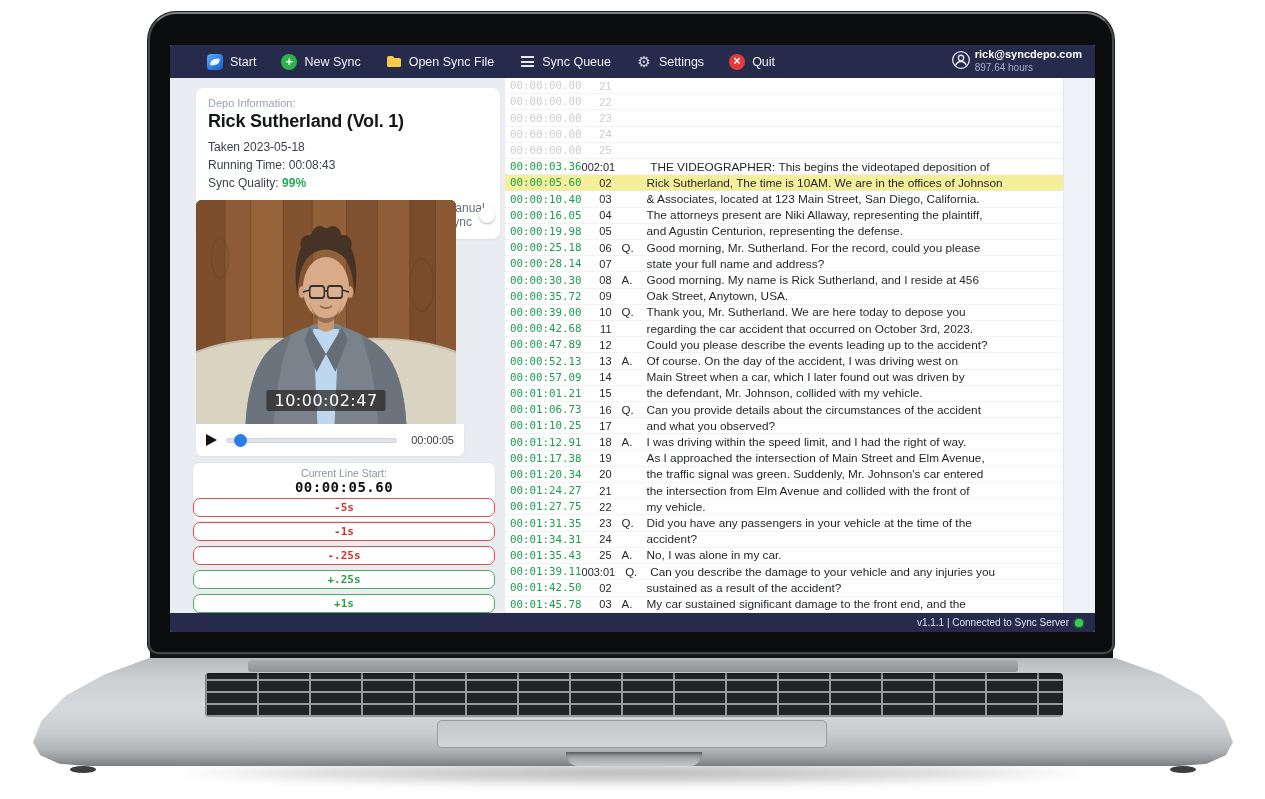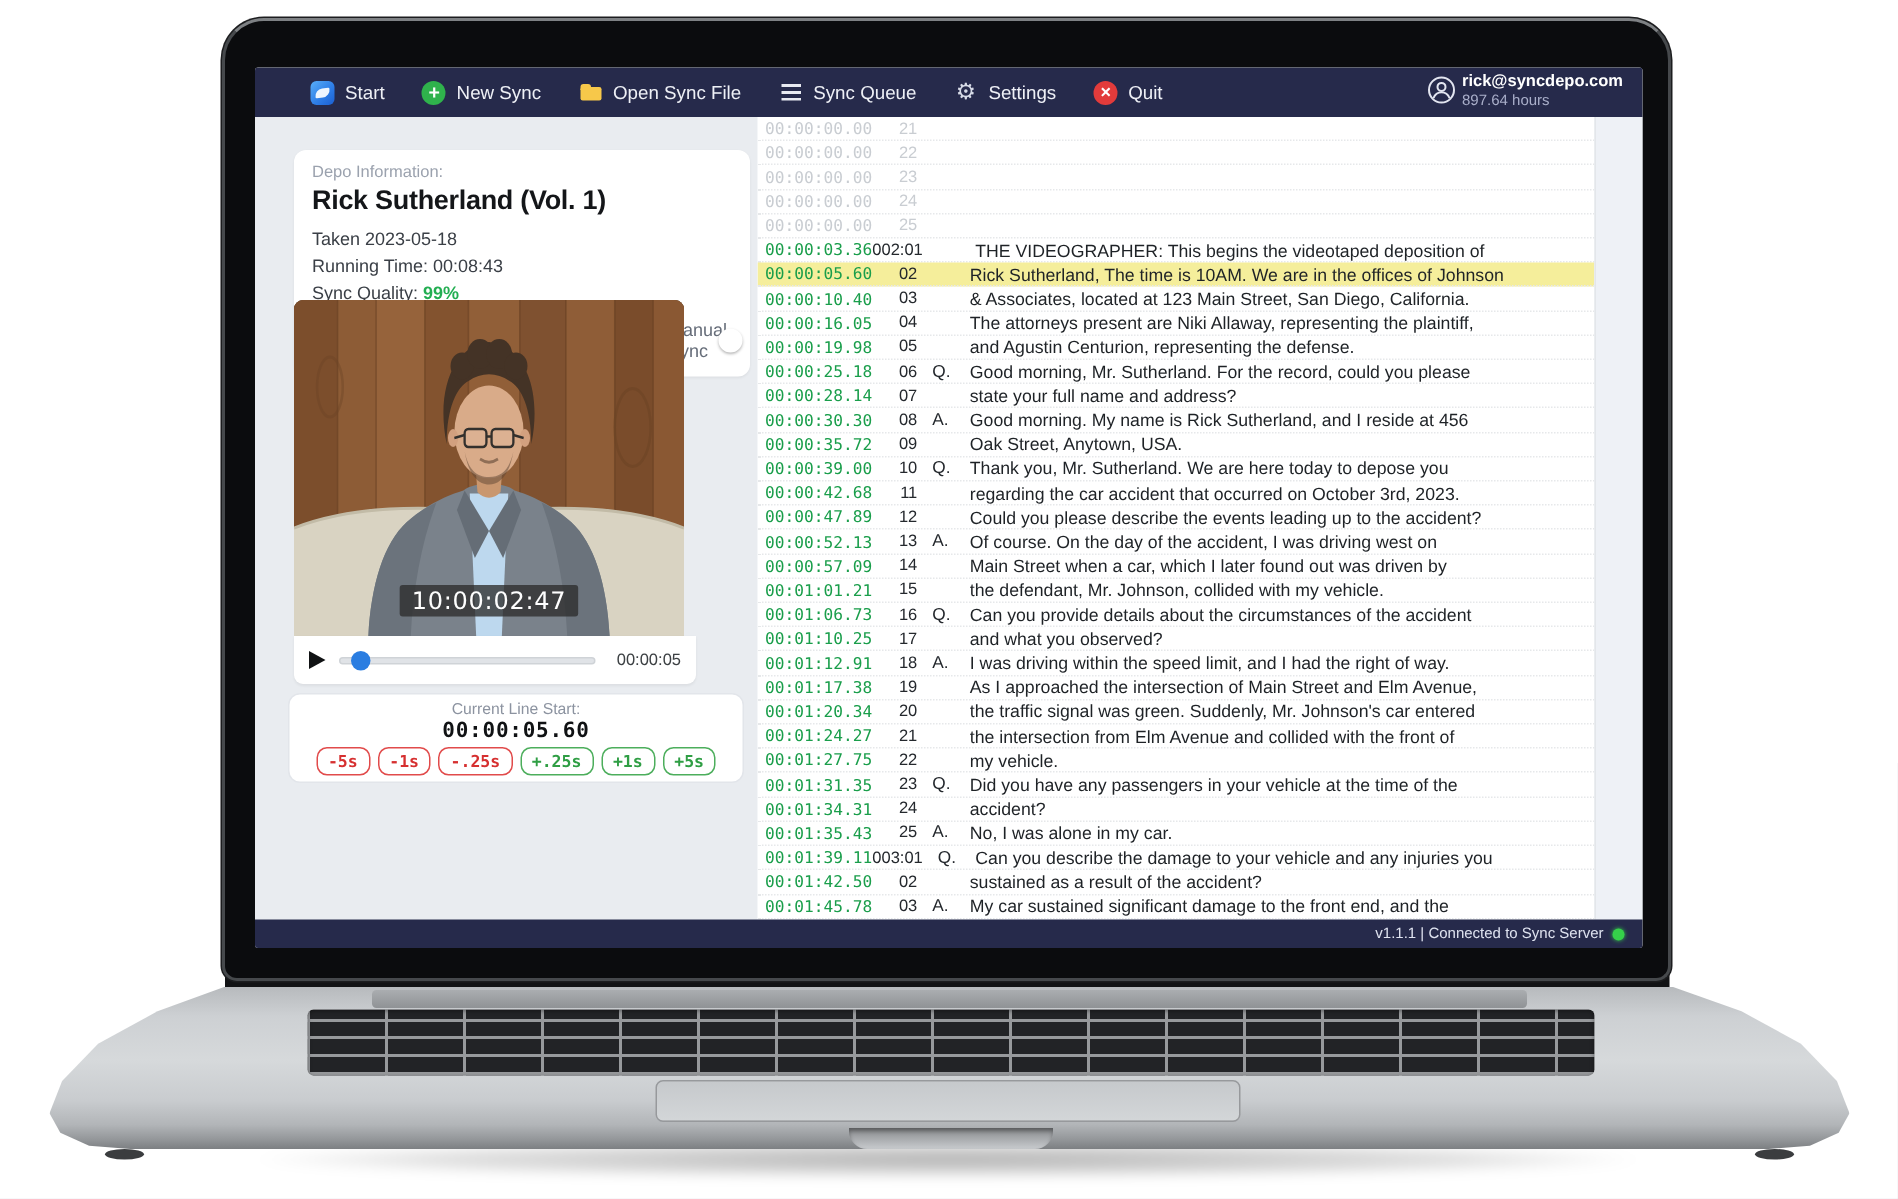--- a/index.html
+++ b/index.html
@@ -43,30 +43,30 @@
     background:rgba(255,255,255,.92); border-radius:6px 1px 6px 1px; transform:rotate(-8deg); }
   .icon-new-sync { border-radius:50%; background:#2fb24c; }
   .icon-new-sync::after { content:"+"; color:#fff; font-weight:700; font-size:13px; line-height:1; margin-top:-1px; }
   .icon-folder::after { content:""; position:absolute; left:1px; top:4px; width:14px; height:9px; background:#f7c84a; border-radius:1.5px; }
   .icon-folder::before { content:""; position:absolute; left:1px; top:2px; width:7px; height:4px; background:#f7c84a; border-radius:2px 2px 0 0; }
   .icon-queue::after { content:""; width:13px; height:11px;
     background:repeating-linear-gradient(0deg,#e8eaf2 0 2px,transparent 2px 4.5px); }
   .icon-settings::after { content:"⚙"; font-size:15px; color:#d6dae6; line-height:1; }
   .icon-quit { border-radius:50%; background:#e23b3b; }
   .icon-quit::after { content:"×"; color:#fff; font-weight:700; font-size:12px; line-height:1; margin-top:-1px; }
-  .account { margin-left:auto; display:flex; align-items:flex-end; gap:4px; cursor:pointer; }
+  .account { margin-left:auto; display:flex; align-items:center; gap:4px; cursor:pointer; }
   .acct-text { display:flex; flex-direction:column; line-height:1.25; }
   .acct-email { font-size:11px; font-weight:600; color:#ffffff; }
   .acct-hours { font-size:10px; color:#a9aec9; }
 
   
   .main { position:absolute; left:0; top:33px; width:100%; height:535px; background:#e9ecf0; }
 
   
-  .depo-card { position:absolute; left:26px; top:22px; width:304px; background:#fff; border-radius:8px;
+  .depo-card { position:absolute; left:26px; top:10px; width:304px; background:#fff; border-radius:8px;
     padding:9px 12px 10px; box-shadow:0 1px 2px rgba(0,0,0,.06); }
   .depo-label { font-size:11px; color:#9ba2ae; margin-bottom:2px; }
   .depo-title { font-size:18px; font-weight:700; color:#141619; margin-bottom:6px; letter-spacing:-.2px; }
   .depo-meta { font-size:12px; color:#3a3f46; line-height:1.5; }
   .quality-value { color:#23ae52; font-weight:700; }
   .btn-row { margin-top:9px; display:flex; align-items:center; gap:6px; }
   .btn-outline { display:inline-flex; align-items:center; gap:4px; border:1.5px solid #bcd4fa; color:#4c86f0;
     border-radius:8px; padding:3px 8px; font-size:12px; font-weight:600; background:#fff; cursor:pointer; }
   .btn-export { display:inline-flex; align-items:center; gap:8px; background:#3b3e5d; color:#fff;
     border:none; border-radius:8px; padding:6px 12px; font-size:12.5px; font-weight:700; cursor:pointer; }
@@ -91,21 +91,21 @@
     border-bottom:6.5px solid transparent; cursor:pointer; }
   .slider { position:relative; flex:1; height:5px; border-radius:3px; background:#e0e3e7; border:1px solid #cfd3d7; cursor:pointer; }
   .slider .s-knob { position:absolute; left:4%; top:-5px; width:13px; height:13px; border-radius:50%; background:#2a7de1; }
   .ctl-time { font-size:11px; color:#3c4043; min-width:48px; text-align:right; }
 
   
   .line-card { position:absolute; left:22px; top:384px; width:304px; height:60px; background:#fff;
     border:1px solid #e2e5ea; border-radius:8px; text-align:center; padding-top:4px; }
   .ls-label { font-size:10.5px; color:#8c93a0; }
   .ls-value { font-family:"DejaVu Sans Mono", monospace; font-size:14px; font-weight:700; color:#101214; letter-spacing:.5px; }
-  .adjust-row { margin-top:3px; display:flex; justify-content:center; gap:5px; }
+  .adjust-row { margin-top:3px; display:flex; justify-content:center; gap:5px;flex-direction:column; }
   .adj { border-radius:7px; padding:2px 7px; font-size:11px; font-weight:700;
     font-family:"DejaVu Sans Mono", monospace; background:#fff; cursor:pointer; }
   .adj.minus { border:1.5px solid #e14b4b; color:#d63030; }
   .adj.plus  { border:1.5px solid #4cae5c; color:#2f9e44; }
 
   
   .transcript { position:absolute; left:335px; top:0; width:558px; height:535px; background:#fff; overflow:hidden; }
   .gutter { position:absolute; left:893px; top:0; width:32px; height:535px; background:#eef1f6; border-left:1px solid #e3e6ea; }
   .t-row { display:flex; align-items:center; height:16.21px; border-bottom:1px dotted #e6e8ea; cursor:pointer; }
   .t-time { flex:0 0 70px; padding-left:5px; font-family:"DejaVu Sans Mono", monospace; font-size:10.8px; color:#1a9e4b; }

